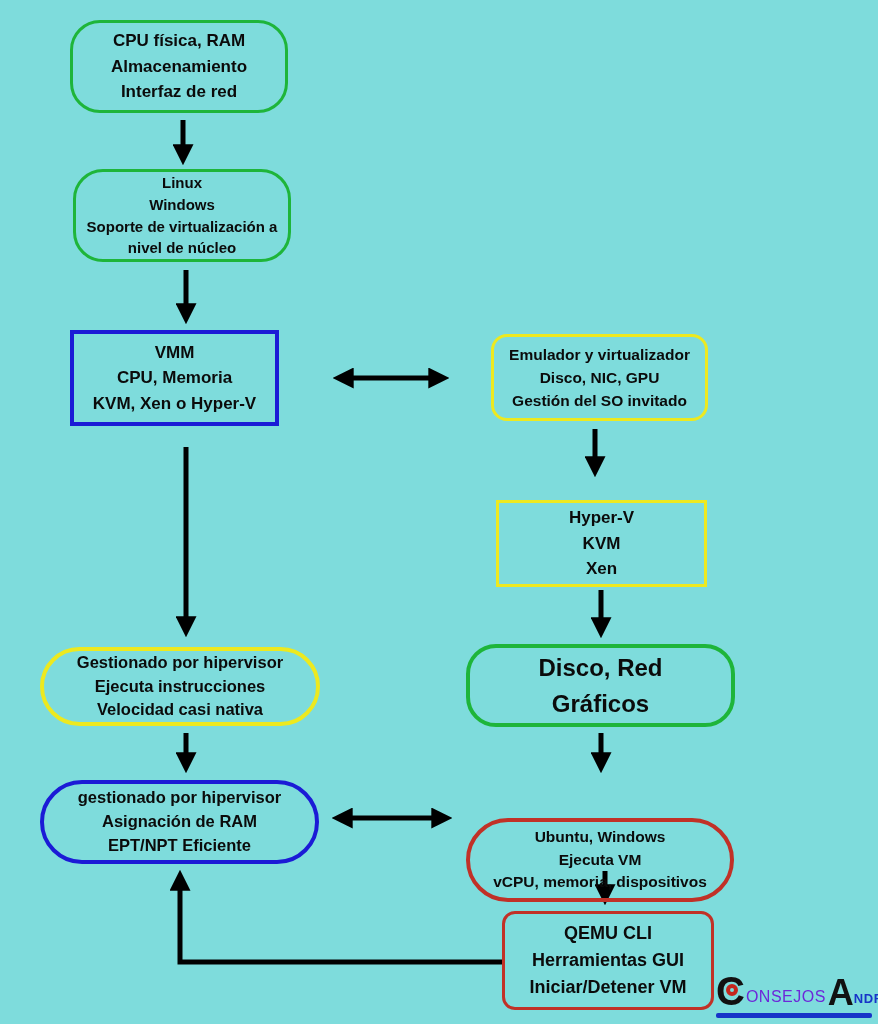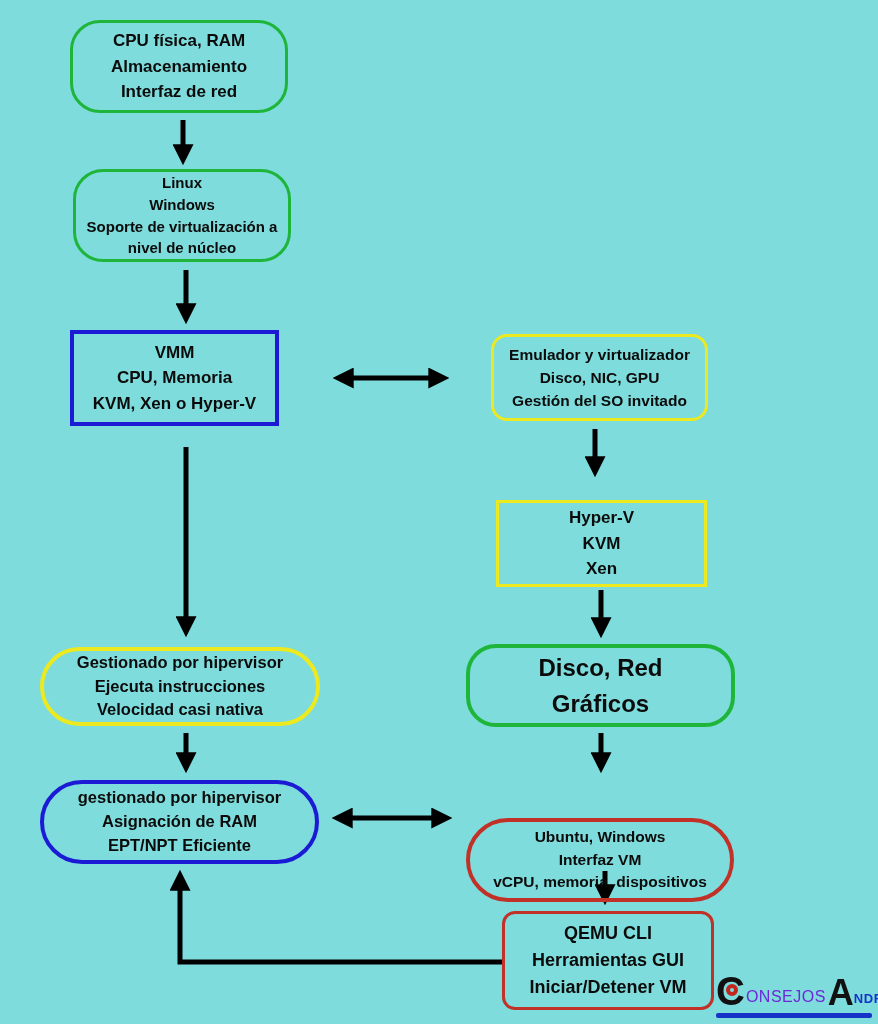--- a/index.html
+++ b/index.html
@@ -132,21 +132,21 @@
     </div>
 
   <div class="node pill b-blue" style="left:40px; top:780px; width:279px; height:84px; font-size:16.5px; line-height:1.45;">
       <div class="ln">gestionado por hipervisor</div>
       <div class="ln">Asignación de RAM</div>
       <div class="ln">EPT/NPT Eficiente</div>
     </div>
 
   <div class="node pill b-red" style="left:466px; top:780px; width:268px; height:84px; font-size:15.5px; line-height:1.45;margin-top:38px;">
       <div class="ln">Ubuntu, Windows</div>
-      <div class="ln">Interfaz VM</div>
+      <div class="ln">Ejecuta VM</div>
       <div class="ln">vCPU, memoria, dispositivos</div>
     </div>
 
   <div class="node rect b-red" style="left:502px; top:911px; width:212px; height:99px; font-size:18px;border-radius:13px;">
       <div class="ln">QEMU CLI</div>
       <div class="ln">Herramientas GUI</div>
       <div class="ln">Iniciar/Detener VM</div>
     </div>
 
   <div class="logo">

